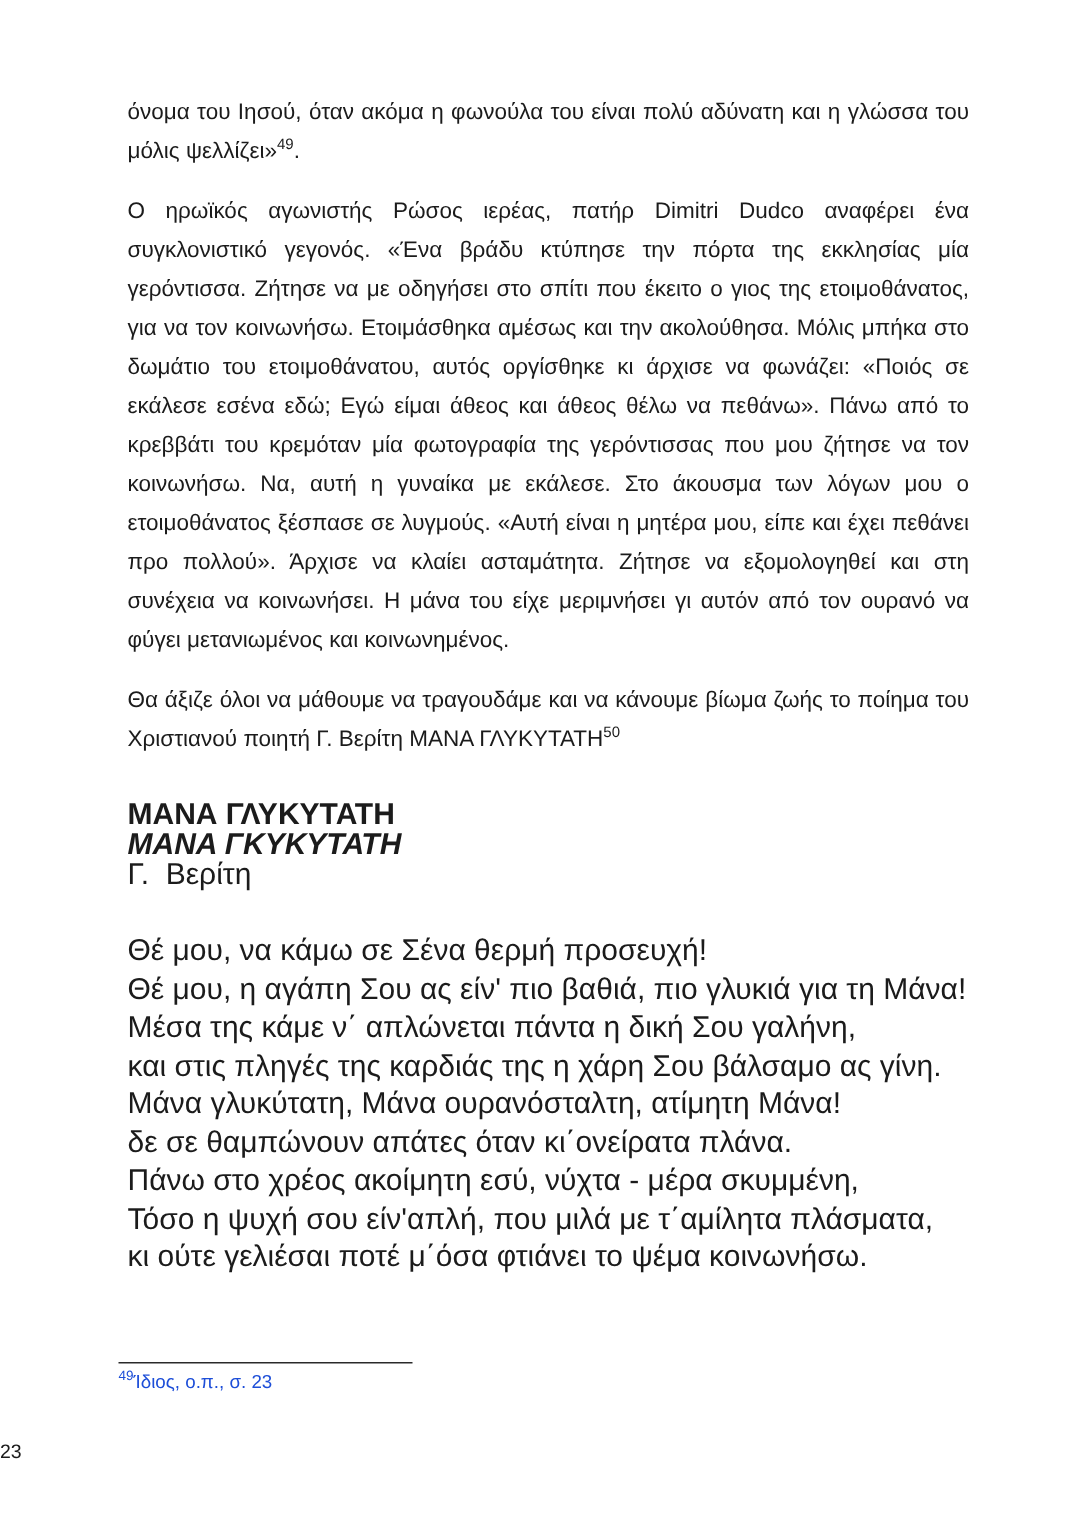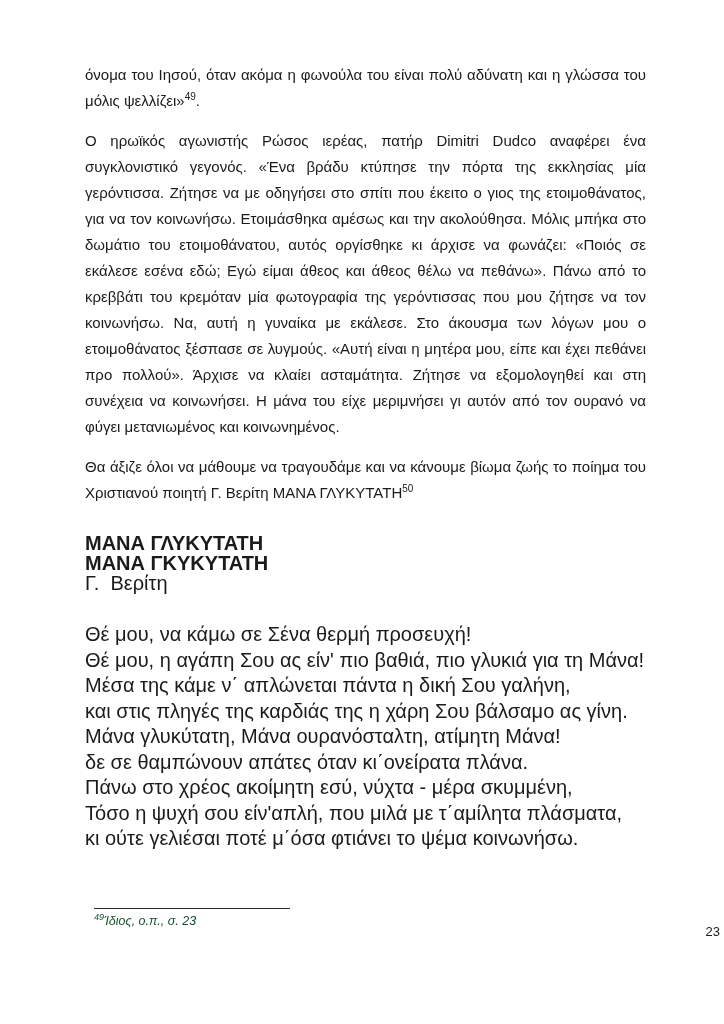--- a/index.html
+++ b/index.html
@@ -30,54 +30,53 @@
     font-size: 10px;
     line-height: 0;
     vertical-align: super;
   }
   .poem-header {
     margin-top: 27px;
     font-size: 20px;
     line-height: 20px;
   }
   .poem-title { font-weight: bold; }
-  .poem-title-alt { font-weight: bold; }
+  .poem-title-alt { font-weight: bold; font-style: italic; }
   .poem-author { white-space: pre-wrap; }
   .poem {
     margin-top: 29px;
     font-size: 20px;
     line-height: 25.5px;
   }
   .footnotes {
     position: absolute;
-    left: 94px;
+    left: 79px;
     top: 908px;
     width: 561px;
     font-size: 12.5px;
     line-height: 15.5px;
-    color: #14532d;
-    font-style: italic;
+    color: #1d4ed8;
   }
   .fn-sep {
     width: 196px;
     height: 0;
     border-top: 1.5px solid #2a2a2a;
     margin-bottom: 5px;
   }
   .footnote sup {
     font-size: 9px;
     line-height: 0;
     vertical-align: super;
   }
   .page-number {
     position: absolute;
-    top: 924px;
+    top: 960px;
     left: 0;
     width: 720px;
-    text-align: right;
+    text-align: left;
     font-size: 13px;
     color: #1b1b1b;
   }
 </style>
 </head>
 <body>
 
 <div class="page">
 
   <div class="content">

